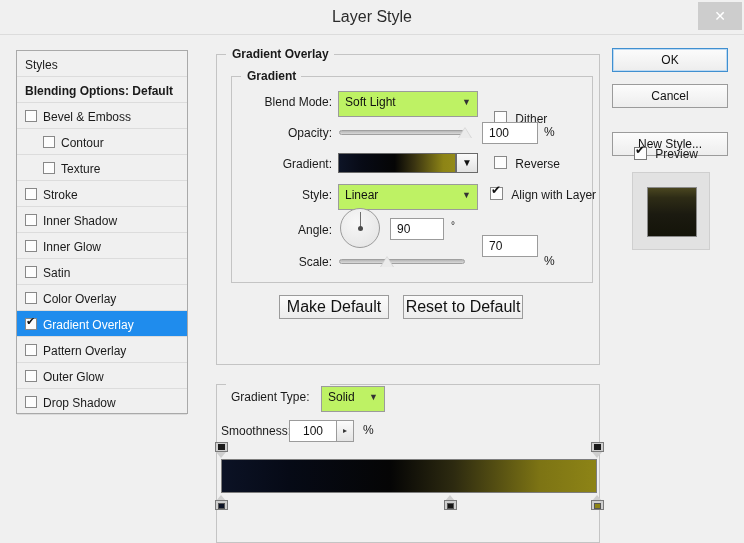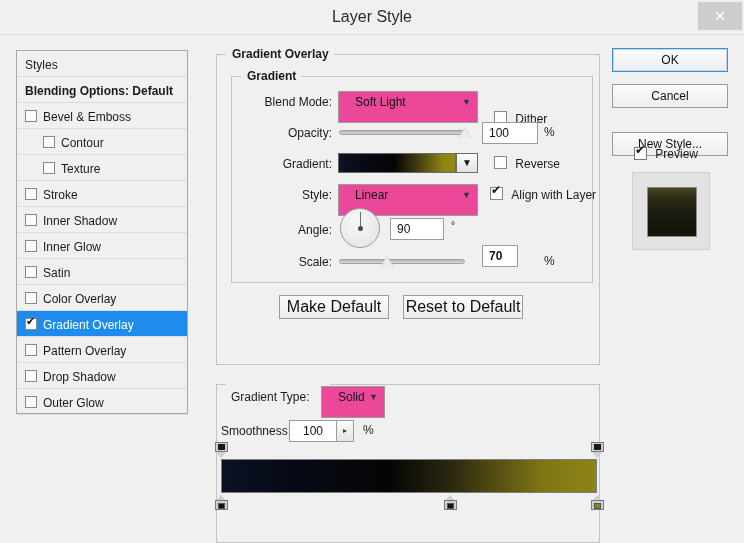--- a/index.html
+++ b/index.html
@@ -147,27 +147,27 @@
     font-size: 12px;
     color: #1a1a1a;
     text-align: right;
     white-space: nowrap;
   }
   .lbl.left { text-align: left; }
 
   
   .combo {
     position: absolute;
-    background: #ec4899;
+    background: #bef264;
     border: 1px solid #9b9b9b;
     font-size: 12px;
     color: #111;
-    padding-left: 16px;
+    padding-left: 6px;
     line-height: 20px;
-    height: 32px;
+    height: 26px;
     cursor: pointer;
     white-space: nowrap;
   }
   .combo .arrow {
     position: absolute;
     right: 6px; top: 0;
     line-height: 20px;
     font-size: 9px;
     color: #333;
   }
@@ -461,22 +461,22 @@
         <div class="style-row"><span class="cbx"></span><span class="style-lbl">Bevel &amp; Emboss</span></div>
         <div class="style-row indent"><span class="cbx"></span><span class="style-lbl">Contour</span></div>
         <div class="style-row indent"><span class="cbx"></span><span class="style-lbl">Texture</span></div>
         <div class="style-row"><span class="cbx"></span><span class="style-lbl">Stroke</span></div>
         <div class="style-row"><span class="cbx"></span><span class="style-lbl">Inner Shadow</span></div>
         <div class="style-row"><span class="cbx"></span><span class="style-lbl">Inner Glow</span></div>
         <div class="style-row"><span class="cbx"></span><span class="style-lbl">Satin</span></div>
         <div class="style-row"><span class="cbx"></span><span class="style-lbl">Color Overlay</span></div>
         <div class="style-row selected"><span class="cbx checked"></span><span class="style-lbl">Gradient Overlay</span></div>
         <div class="style-row"><span class="cbx"></span><span class="style-lbl">Pattern Overlay</span></div>
+        <div class="style-row"><span class="cbx"></span><span class="style-lbl">Outer Glow</span></div>
         <div class="style-row"><span class="cbx"></span><span class="style-lbl">Drop Shadow</span></div>
-        <div class="style-row"><span class="cbx"></span><span class="style-lbl">Outer Glow</span></div>
       </div>
   </div>
 
   <div id="main">
 
     <div class="group" id="grp-overlay">
       <div class="top-left-rule"></div>
       <div class="top-right-rule"></div>
       <div class="legend">Gradient Overlay</div>
 
@@ -523,21 +523,21 @@
         <div id="angle-dial" style="left:108px; top:131px;">
           <div class="needle"></div>
           <div class="hub"></div>
         </div>
         <div class="txt" style="left:158px; top:141px; width:54px;">90</div>
         <div class="unit" style="left:219px; top:143px; font-size:10px;">°</div>
 
         <div class="lbl" style="left:4px; top:178px; width:96px;">Scale:</div>
         <div class="slider-track" style="left:107px; top:182px; width:126px;"></div>
         <div class="slider-thumb" id="scale-thumb" style="left:148px; top:179px;"></div>
-        <div class="txt" style="left:250px; top:168px; width:36px;font-weight:bold;">70</div>
+        <div class="txt" style="left:250px; top:158px; width:56px;">70</div>
         <div class="unit" style="left:312px; top:177px;">%</div>
       </div>
 
       <div class="pbtn" style="left:62px; top:240px; width:110px;">Make Default</div>
       <div class="pbtn" style="left:186px; top:240px; width:120px;">Reset to Default</div>
     </div>
 
     <div class="group" id="grp-editor">
       <div class="top-left-rule"></div>
       <div class="top-right-rule"></div>

